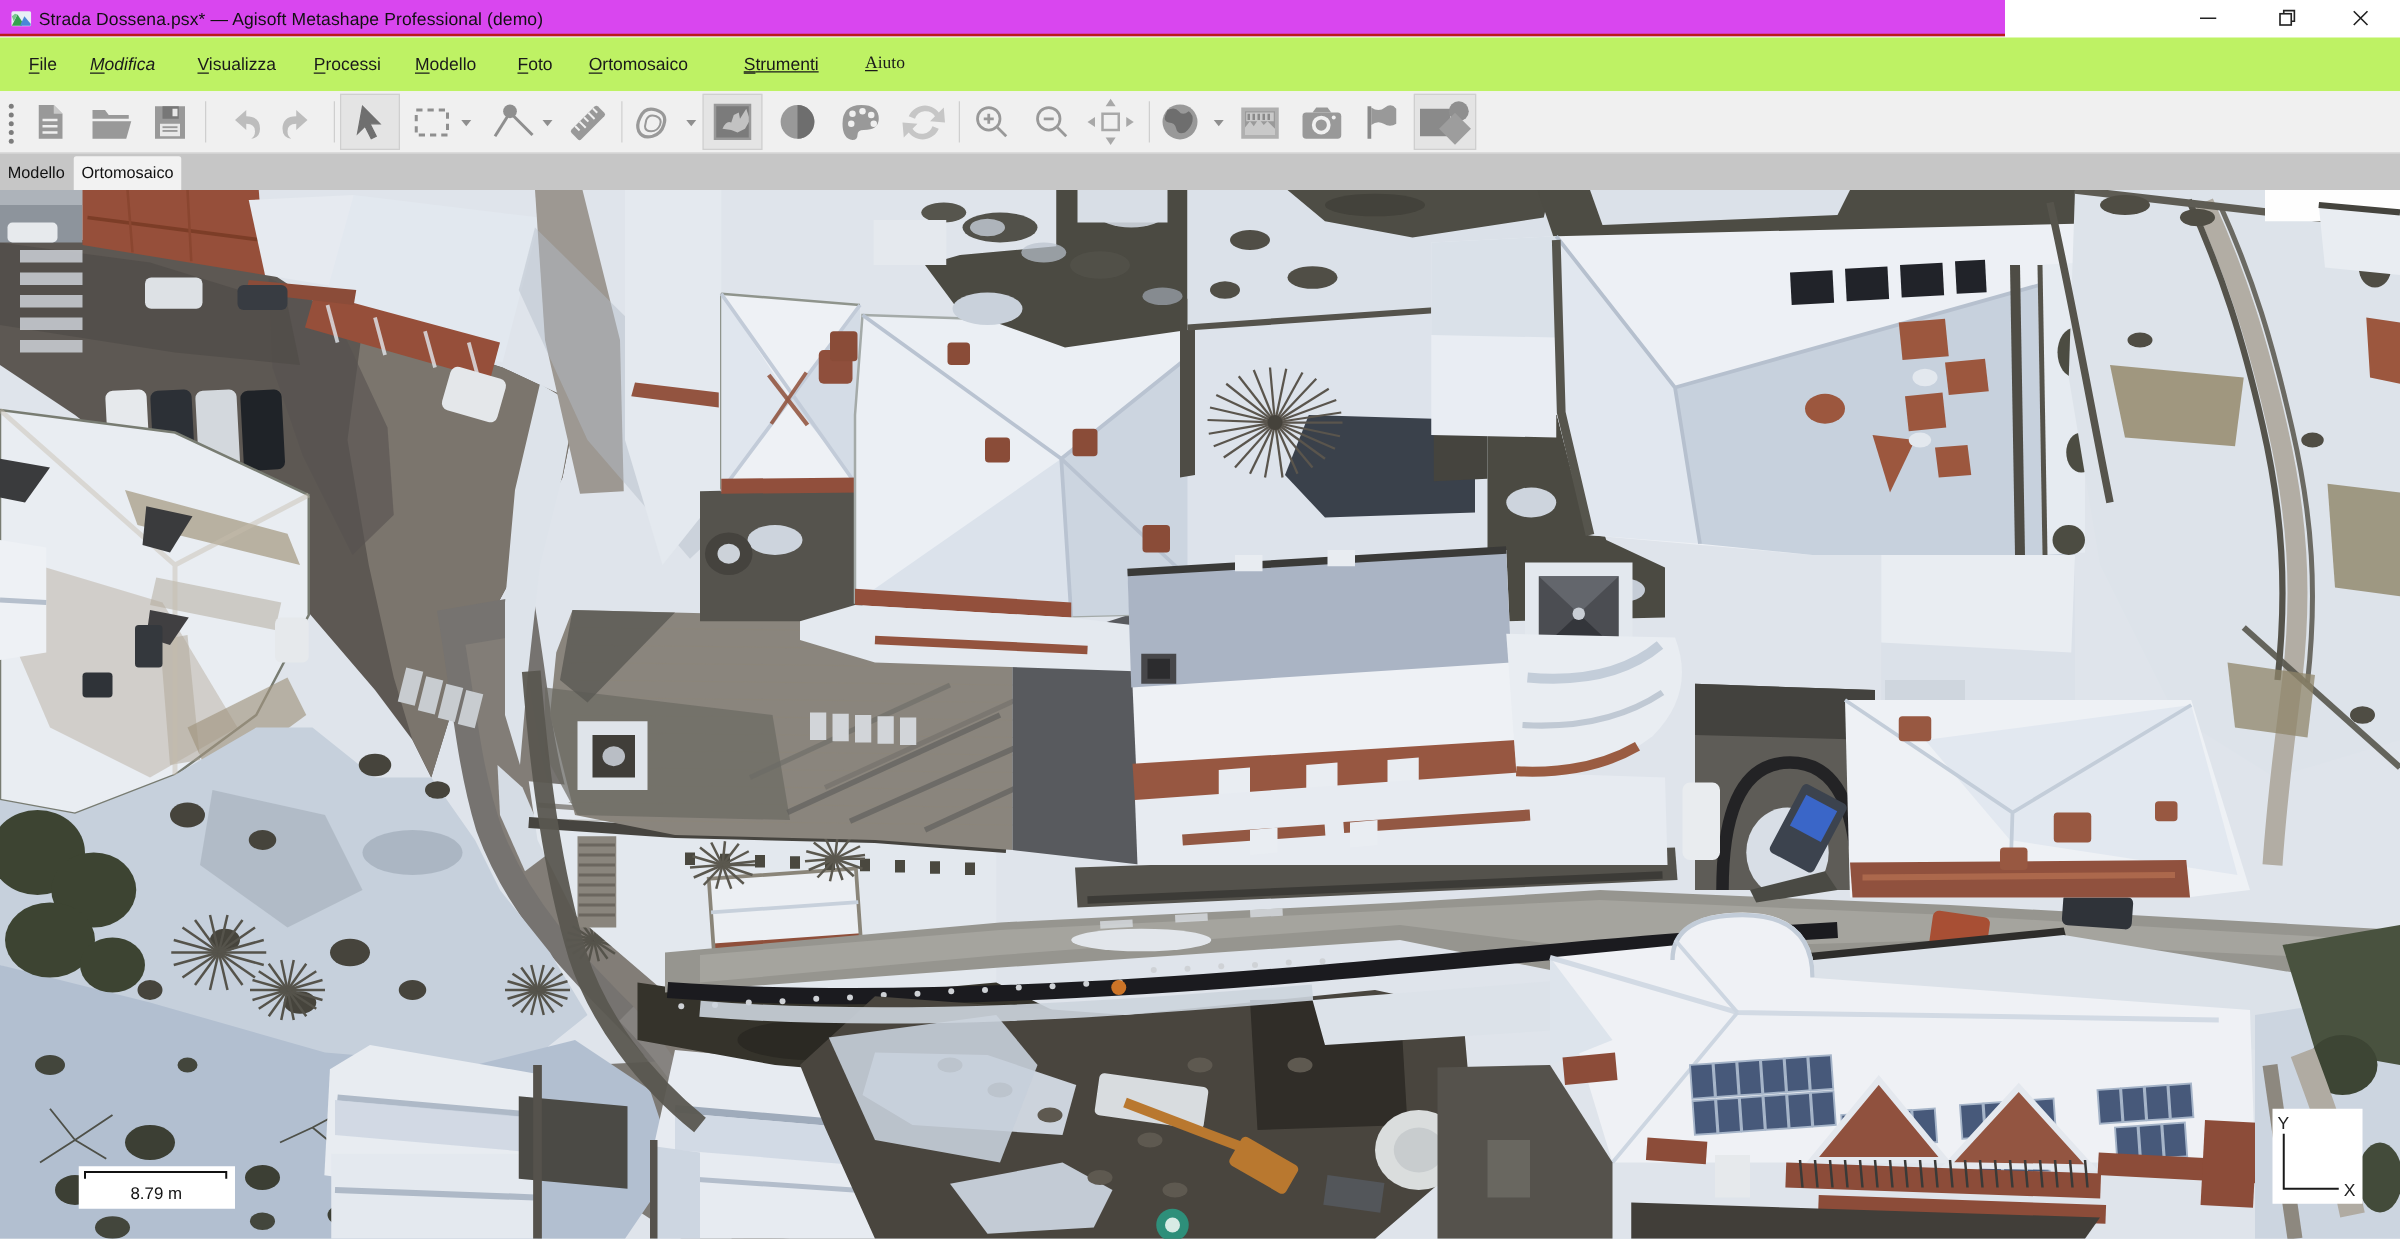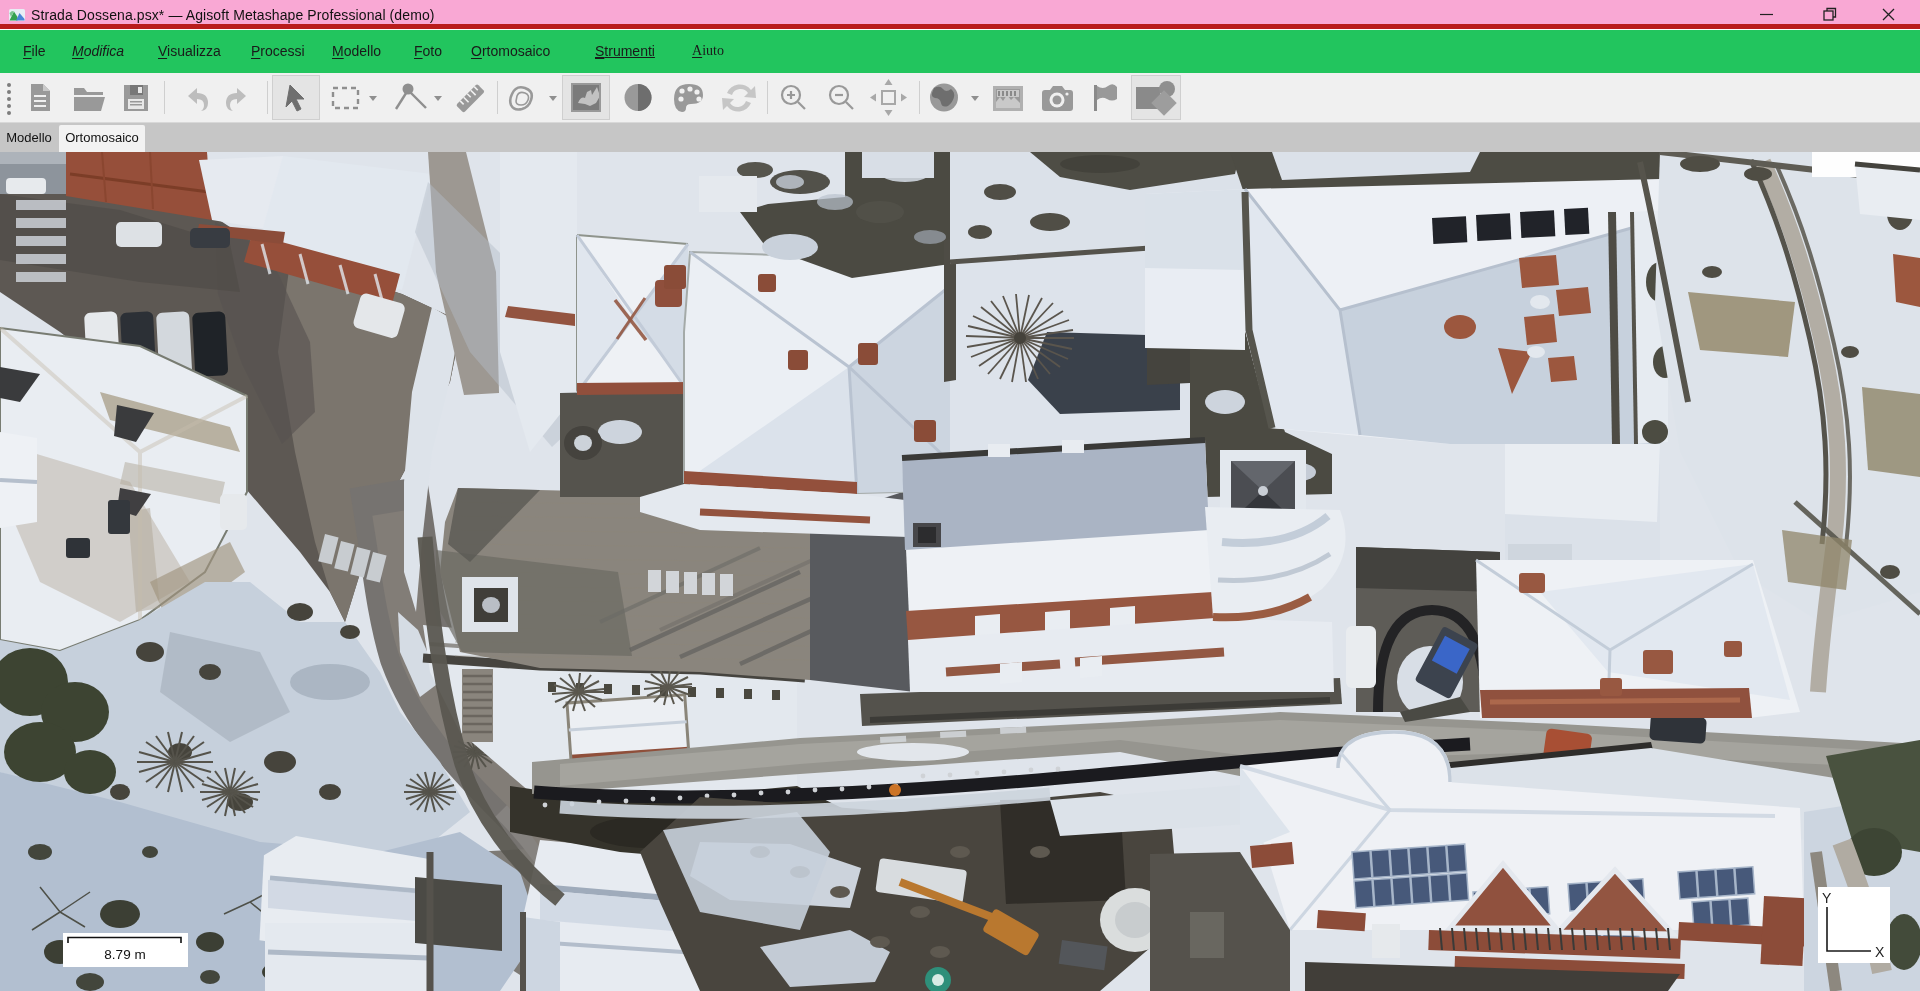--- a/index.html
+++ b/index.html
@@ -1,20 +1,20 @@
 <!DOCTYPE html>
 <html><head><meta charset="utf-8"><style>
 html,body{margin:0;padding:0;width:1920px;height:991px;overflow:hidden;background:#fff;}
 *{box-sizing:border-box;}
 body{font-family:"Liberation Sans",sans-serif;}
-#titlebar{position:absolute;left:0;top:0;width:1920px;height:29px;background:#f9a8d4;border-bottom:5px solid #b91c1c;}
+#titlebar{position:absolute;left:0;top:0;width:1604px;height:29px;background:#d946ef;border-bottom:2px solid #b91c1c;}
 #title{position:absolute;left:31px;top:7px;font-size:14px;color:#111;letter-spacing:0.1px;}
 #appicon{position:absolute;left:9px;top:8px;width:16px;height:14px;}
 .wbtn{position:absolute;top:0;height:29px;color:#222;}
-#menubar{position:absolute;left:0;top:30px;width:1920px;height:43px;background:#22c55e;font-size:14px;color:#1a1a1a;}
+#menubar{position:absolute;left:0;top:30px;width:1920px;height:43px;background:#bef264;font-size:14px;color:#1a1a1a;}
 .mi{position:absolute;top:13px;}
 .mi u{text-decoration:underline;text-underline-offset:2px;}
 #toolbar{position:absolute;left:0;top:73px;width:1920px;height:49px;background:#f0f0f0;}
 .sep{position:absolute;top:8px;width:1px;height:33px;background:#cfcfcf;}
 .selbox{position:absolute;top:2px;height:45px;background:#e4e4e4;border:1px solid #cfcfcf;}
 #tabbar{position:absolute;left:0;top:122px;width:1920px;height:30px;background:#c6c6c6;border-top:1px solid #d8d8d8;}
 #tab1{position:absolute;left:0;top:0;width:58px;height:30px;font-size:13px;color:#111;text-align:center;line-height:30px;}
 #tab2{position:absolute;left:59px;top:2px;width:86px;height:28px;background:#f2f2f2;font-size:13px;color:#111;text-align:center;line-height:26px;border-radius:2px 2px 0 0;}
 #viewport{position:absolute;left:0;top:152px;width:1920px;height:839px;background:#dce2ea;}
 #scalebar{position:absolute;left:30px;top:781px;width:125px;height:34px;background:#fff;margin-left:33px;}

